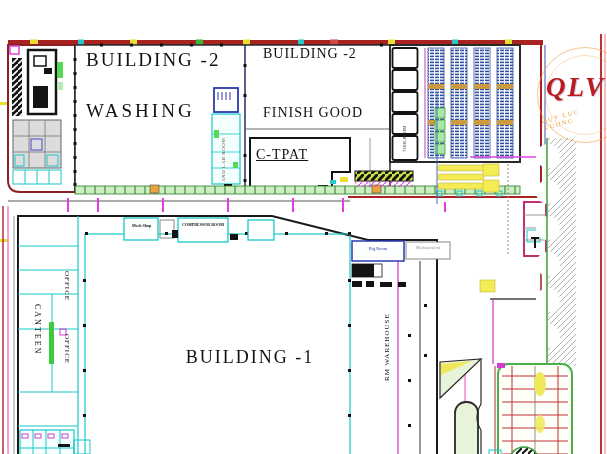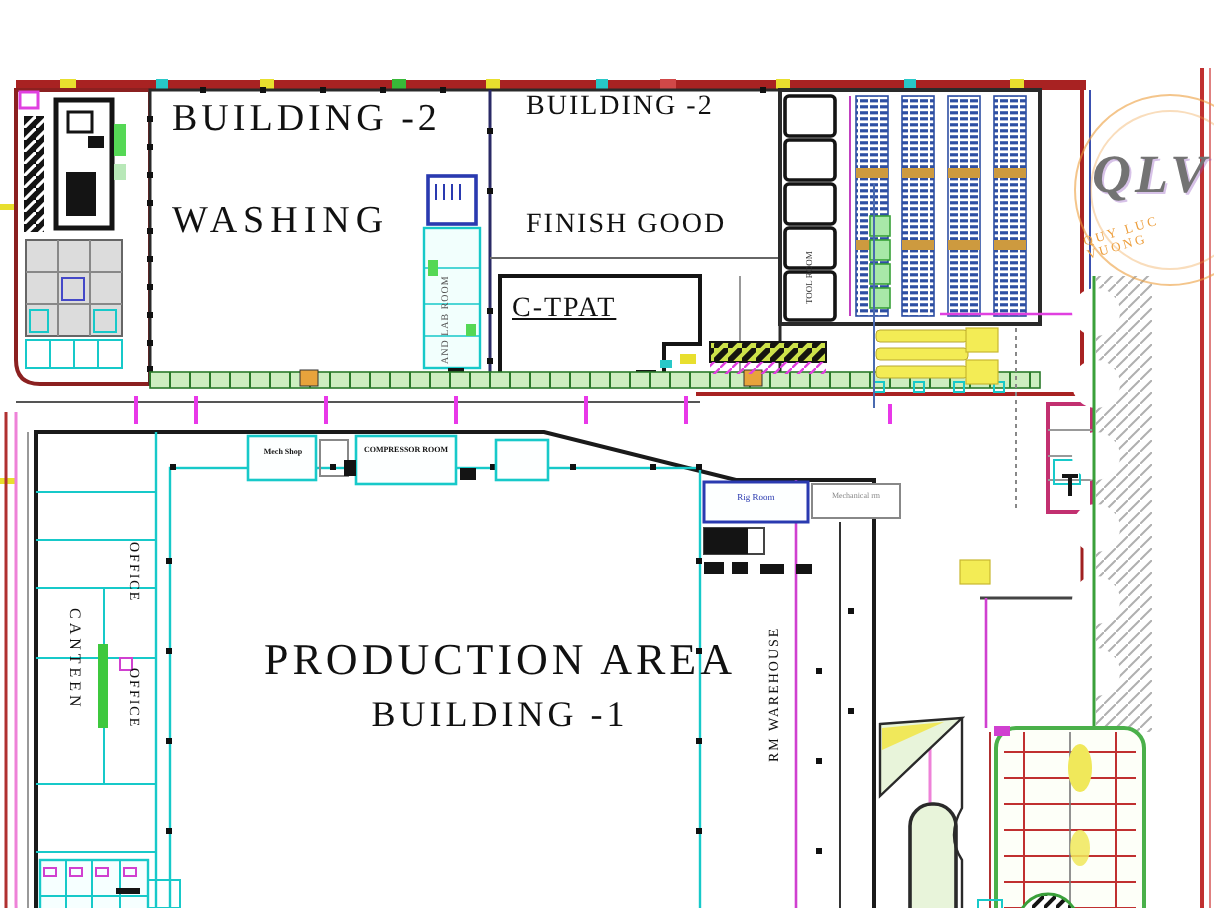--- a/index.html
+++ b/index.html
@@ -23,21 +23,21 @@
   #t-tool{left:403px;top:118px;font-size:4.5px;transform:rotate(-90deg);transform-origin:0 0;color:#333;}
   #t-mech{left:126px;top:190px;width:31px;font-size:4px;text-align:center;font-weight:bold;white-space:normal;}
   #t-comp{left:180px;top:189px;width:46px;font-size:4px;text-align:center;font-weight:bold;white-space:normal;}
   #t-rig{left:354px;top:213px;width:48px;font-size:4.5px;text-align:center;color:#2a3ab0;}
   #t-mech2{left:407px;top:212px;width:42px;font-size:4px;text-align:center;color:#888;}
   .logo-circle{position:absolute;left:537px;top:13px;width:94px;height:94px;
        border:1.5px solid rgba(237,159,62,.6);border-radius:50%;}
   .logo-circle2{position:absolute;left:545px;top:21px;width:78px;height:78px;
        border:1px solid rgba(237,159,62,.35);border-radius:50%;}
   .logo-text{position:absolute;left:546px;top:38px;font-family:"Liberation Serif",serif;
-       font-style:italic;font-weight:bold;font-size:27px;color:#737373;letter-spacing:2px;
+       font-style:italic;font-weight:bold;font-size:27px;color:#b91c1c;letter-spacing:2px;
        text-shadow:1px 1px 0 rgba(140,80,190,.35);}
   .logo-sub{position:absolute;left:541px;top:84px;font-size:6.5px;color:#ed9f3e;
        letter-spacing:1.5px;transform:rotate(-16deg);transform-origin:0 0;font-family:"Liberation Serif",serif;}
 </style>
 </head>
 <body>
 
 <div class="canvas">
 <svg width="607" height="454" viewBox="0 0 607 454">
   <defs>
@@ -380,21 +380,20 @@
   </g>
 </svg>
 
 <div class="lbl" id="t-b2l">BUILDING -2</div>
 <div class="lbl" id="t-b2r">BUILDING -2</div>
 <div class="lbl" id="t-wash">WASHING</div>
 <div class="lbl" id="t-fg">FINISH GOOD</div>
 <div class="lbl" id="t-ctpat">C-TPAT</div>
 <div class="lbl" id="t-lab">AND LAB ROOM</div>
 <div class="lbl" id="t-tool">TOOL ROOM</div>
-<div class="lbl" id="t-pa">PRODUCTION AREA</div>
 <div class="lbl" id="t-b1">BUILDING -1</div>
 <div class="lbl" id="t-canteen">CANTEEN</div>
 <div class="lbl" id="t-off1">OFFICE</div>
 <div class="lbl" id="t-off2">OFFICE</div>
 <div class="lbl" id="t-rmwh">RM WAREHOUSE</div>
 <div class="lbl" id="t-mech">Mech Shop</div>
 <div class="lbl" id="t-comp">COMPRESSOR ROOM</div>
 <div class="lbl" id="t-rig">Rig Room</div>
 <div class="lbl" id="t-mech2">Mechanical rm</div>
 

